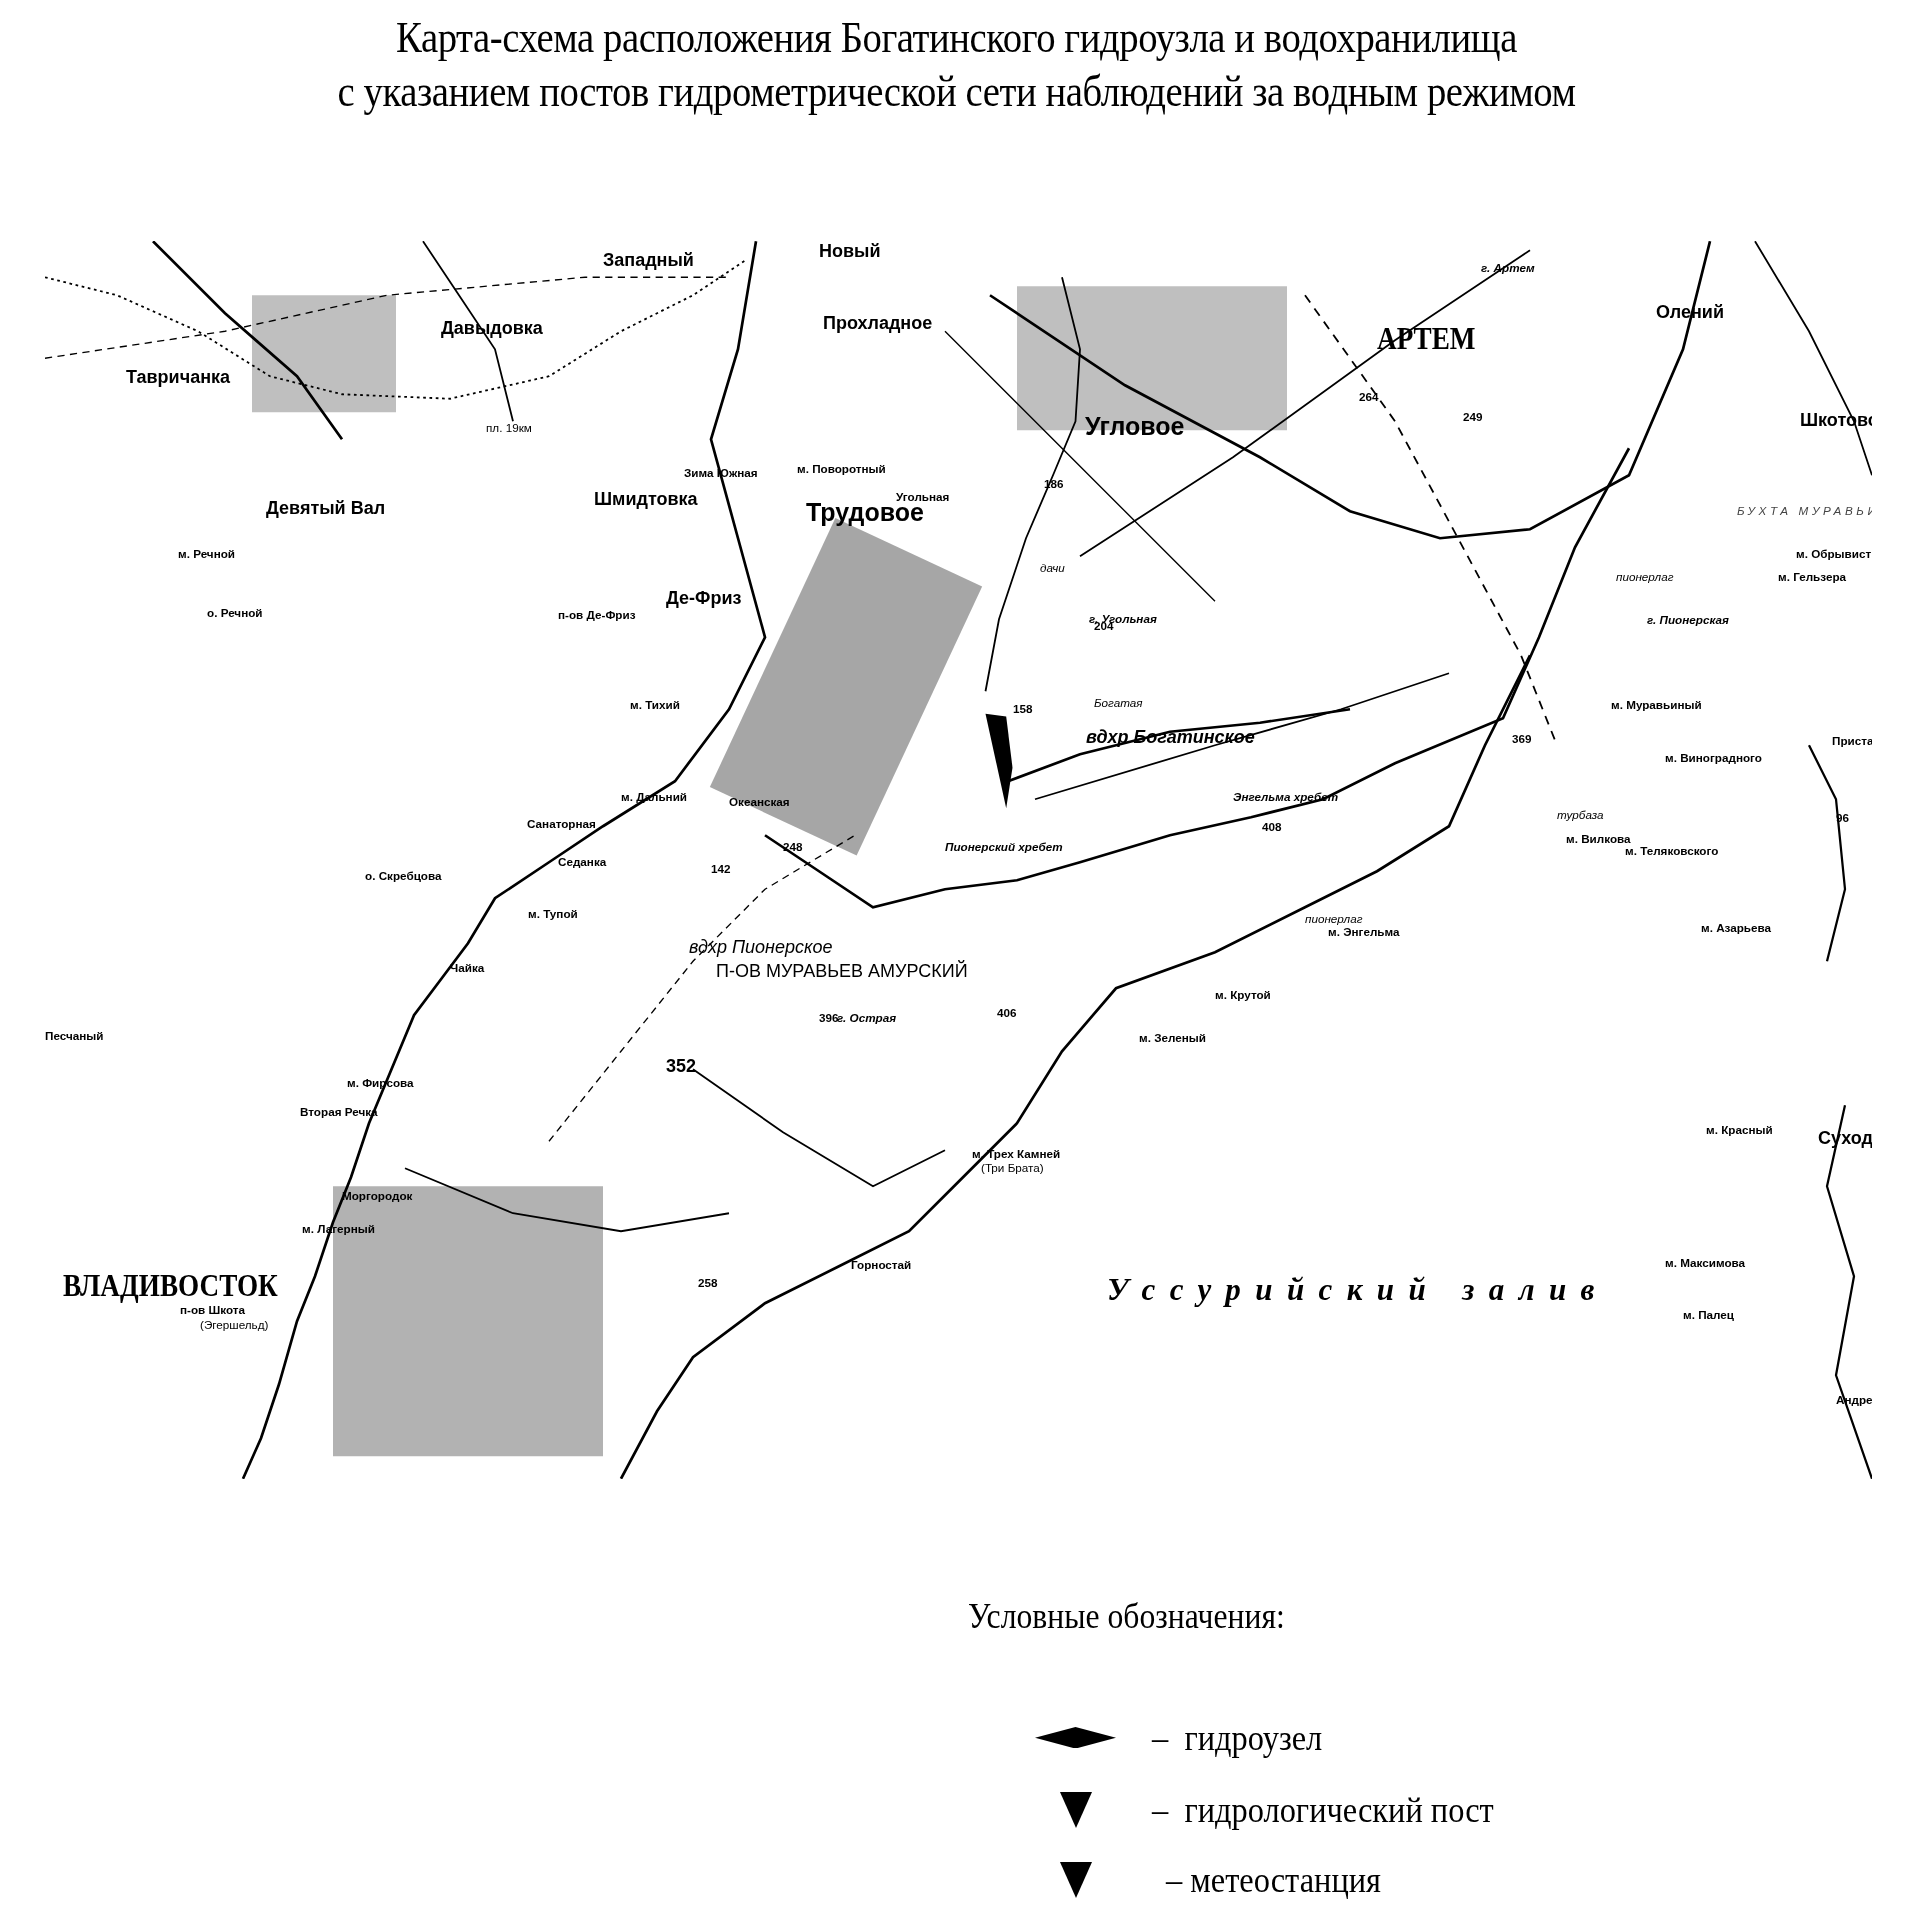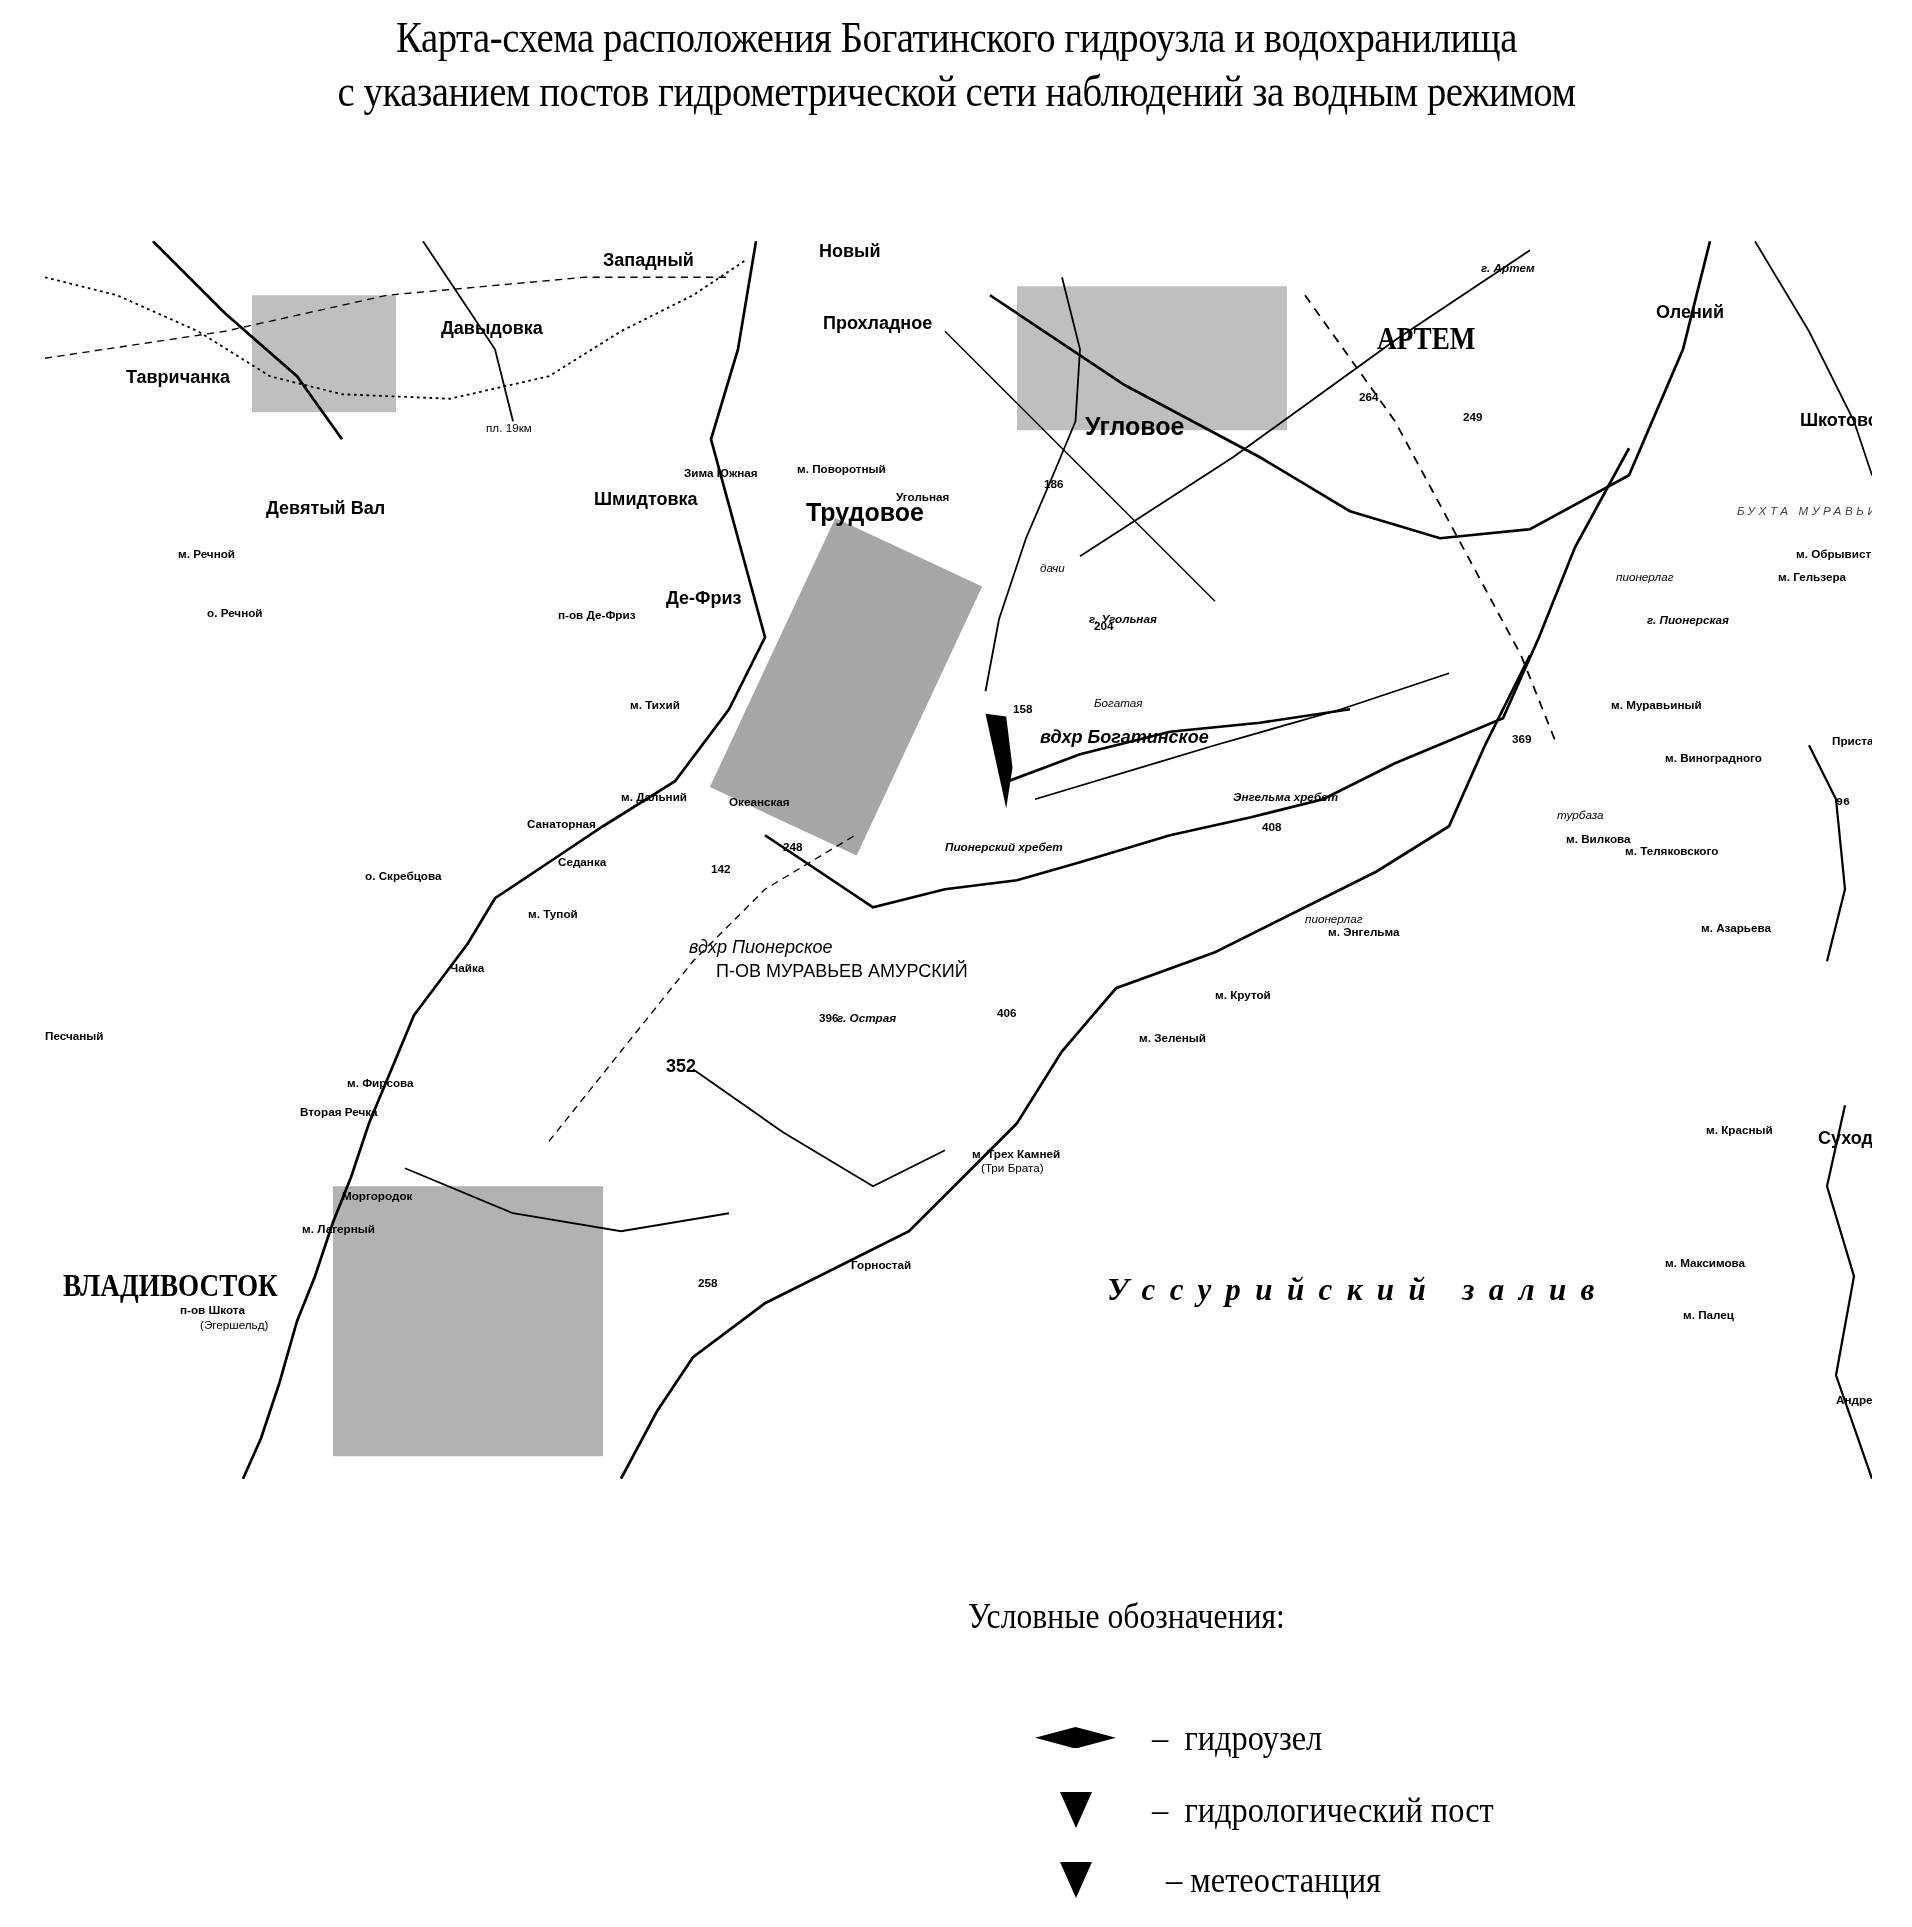--- a/index.html
+++ b/index.html
@@ -128,41 +128,41 @@
   <div class="lbl s" style="left:1733px; top:329px;">м. Гельзера</div>
   <div class="lbl s it" style="left:1602px; top:372px;">г. Пионерская</div>
   <div class="lbl s it" style="left:1571px; top:329px; font-weight:normal;">пионерлаг</div>
   <div class="lbl s it" style="left:1044px; top:371px;">г. Угольная</div>
   <div class="lbl s it" style="left:1436px; top:20px;">г. Артем</div>
   <div class="lbl s it" style="left:792px; top:770px;">г. Острая</div>
   <div class="lbl s" style="left:441px; top:180px; font-weight:normal;">пл. 19км</div>
   <div class="lbl s it" style="left:995px; top:320px; font-weight:normal;">дачи</div>
   <div class="lbl s" style="left:0px; top:788px;text-align:center;">Песчаный</div>
 
-  <div class="lbl m it" style="left:995px; top:486px;">вдхр Богатинское</div>
+  <div class="lbl m it" style="left:1041px; top:486px;">вдхр Богатинское</div>
   <div class="lbl m it" style="left:644px; top:696px; font-weight:normal;">вдхр Пионерское</div>
   <div class="lbl m" style="left:671px; top:720px; font-weight:normal;">П-ОВ МУРАВЬЕВ АМУРСКИЙ</div>
 
   <div class="lbl s it" style="left:1049px; top:455px; font-weight:normal;">Богатая</div>
   <div class="lbl s it" style="left:900px; top:599px;">Пионерский хребет</div>
   <div class="lbl s it" style="left:1188px; top:549px;">Энгельма хребет</div>
   <div class="lbl s it" style="left:1692px; top:263px; font-weight:normal; letter-spacing:3.6px; color:#444;">БУХТА МУРАВЬИНАЯ</div>
 
   <div class="lbl m" style="left:621px; top:815px;">352</div>
   <div class="lbl num" style="left:1418px; top:169px;">249</div>
   <div class="lbl num" style="left:1314px; top:149px;">264</div>
   <div class="lbl num" style="left:999px; top:236px;">186</div>
   <div class="lbl num" style="left:968px; top:461px;">158</div>
   <div class="lbl num" style="left:1217px; top:579px;">408</div>
   <div class="lbl num" style="left:774px; top:770px;">396</div>
   <div class="lbl num" style="left:952px; top:765px;">406</div>
   <div class="lbl num" style="left:738px; top:599px;">248</div>
   <div class="lbl num" style="left:666px; top:621px;">142</div>
   <div class="lbl num" style="left:1467px; top:491px;">369</div>
-  <div class="lbl num" style="left:1791px; top:554px;font-family:Liberation Mono, monospace;">96</div>
+  <div class="lbl num" style="left:1791px; top:570px;">96</div>
   <div class="lbl num" style="left:653px; top:1035px;">258</div>
   <div class="lbl num" style="left:1049px; top:378px;">204</div>
 </div>
 
 <div class="legend-title">Условные обозначения:</div>
 
 <div class="legend-row" style="top:1715px;">
   <div class="sym">
     <svg class="dia" viewBox="0 0 90 24">
         <polygon points="0,12 45,0 90,12 45,24" fill="#000"></polygon>

